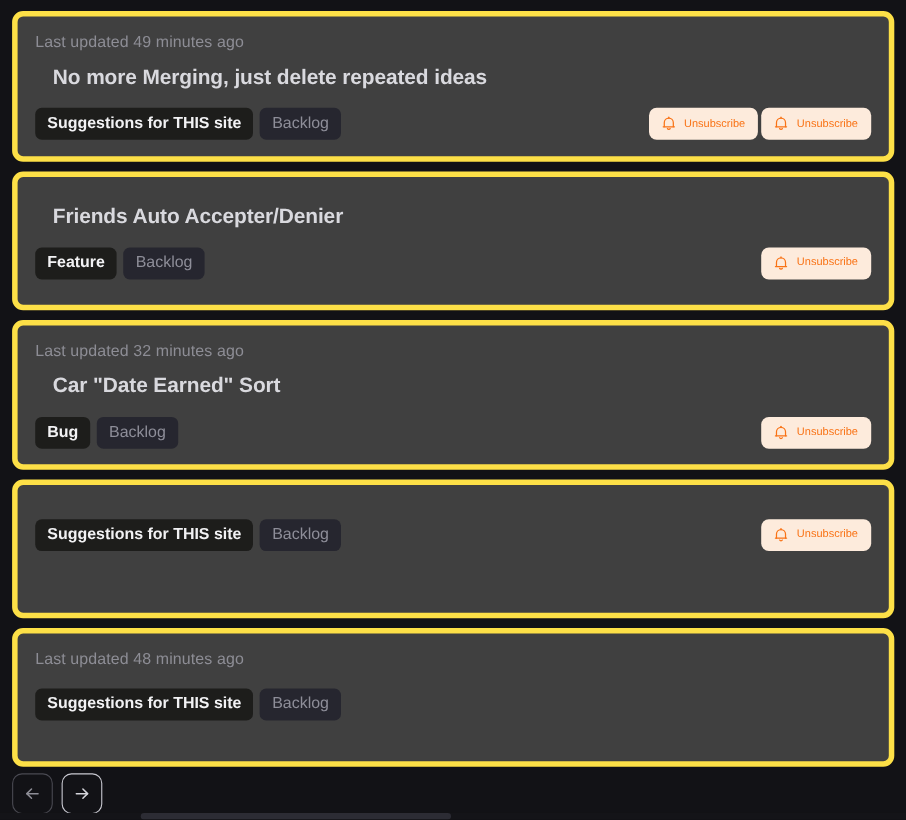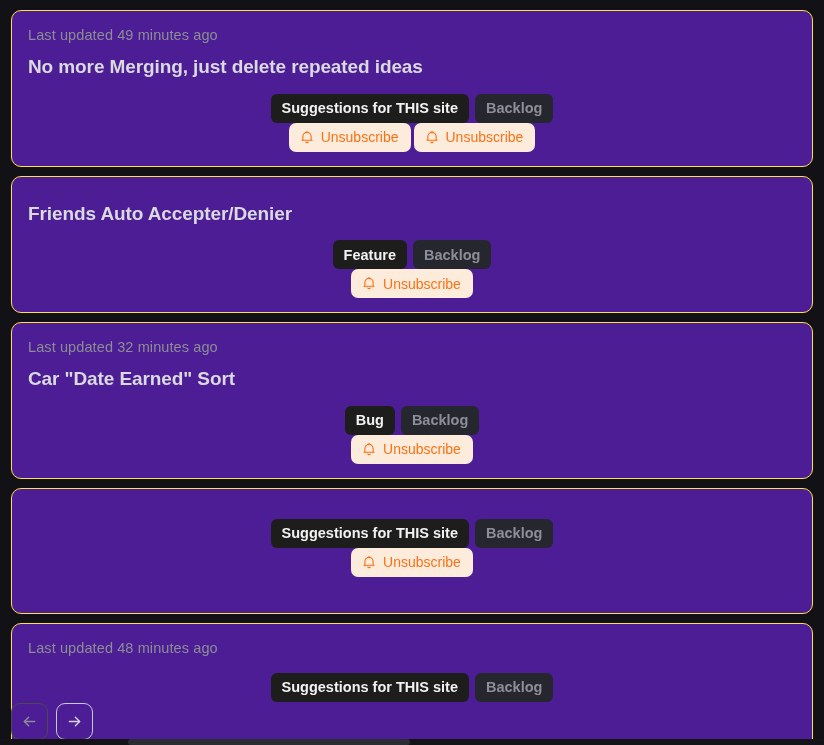--- a/index.html
+++ b/index.html
@@ -24,50 +24,50 @@
   }
 
   .card-list {
     display: flex;
     flex-direction: column;
     gap: 9px;
   }
 
   .card {
     position: relative;
-    background: #4c1d95;
-    border: 1px solid #fde047;
+    background: #404040;
+    border: 5px solid #fde047;
     border-radius: 10px;
     padding: 15px 16px 14px 16px;
     min-height: 126px;
   }
 
   .card-timestamp {
     font-size: 14.5px;
     color: #8d8d95;
     line-height: 1.3;
     letter-spacing: 0.1px;
   }
 
   .card-title {
     margin-top: 10px;
     font-size: 19px;
     font-weight: bold;
     color: #d9d9de;
     letter-spacing: -0.1px;
     line-height: 1.25;
+    margin-left: 16px;
   }
 
   .card-bottom {
     margin-top: 15px;
     display: flex;
     align-items: center;
     justify-content: space-between;
     min-height: 30px;
-    flex-direction: column;
   }
 
   .tag-row {
     display: flex;
     align-items: center;
     gap: 6px;
   }
 
   .tag {
     display: inline-flex;
@@ -82,41 +82,41 @@
 
   .tag-category {
     background: #1d1d1b;
     color: #f2f2f4;
     font-weight: bold;
   }
 
   .tag-status {
     background: #26262f;
     color: #8e8e99;
-    font-weight: bold;
+    font-weight: normal;
   }
 
   .btn-row {
     display: flex;
     align-items: center;
     gap: 3px;
   }
 
   .unsub-btn {
     display: inline-flex;
     align-items: center;
     gap: 7px;
     height: 29px;
     padding: 0 12px 0 11px;
     background: #fdebdc;
     border: none;
     border-radius: 7px;
     color: #f97316;
     font-family: "Liberation Sans", sans-serif;
-    font-size: 14px;
+    font-size: 10px;
     line-height: 1;
     cursor: pointer;
     white-space: nowrap;
   }
 
   .unsub-btn .bell-icon {
     display: inline-flex;
     width: 14px;
     height: 15px;
     flex: none;

